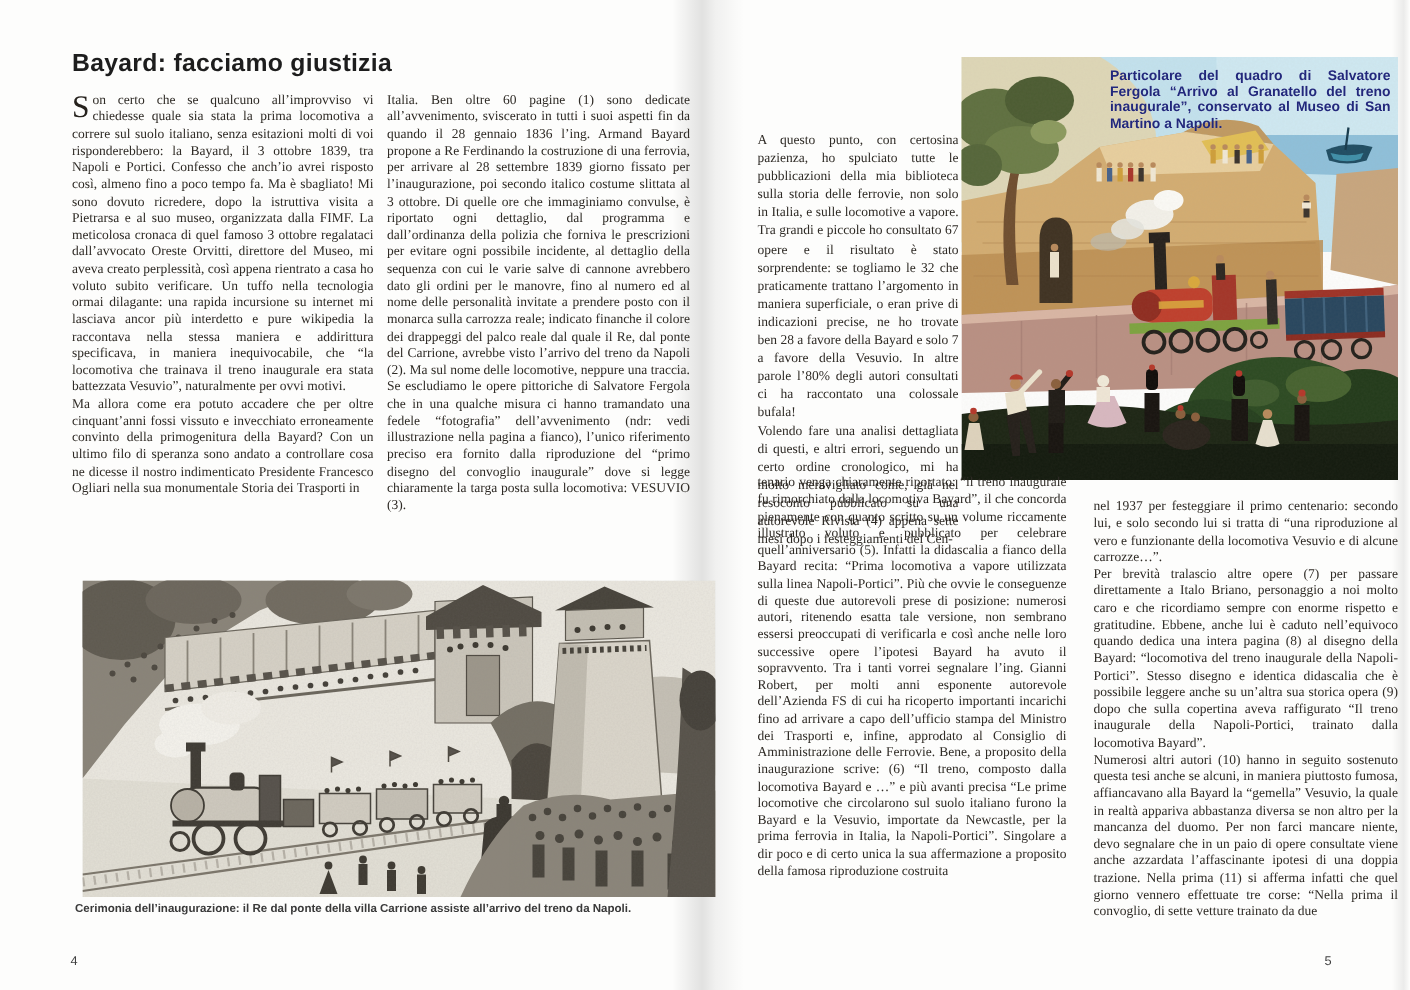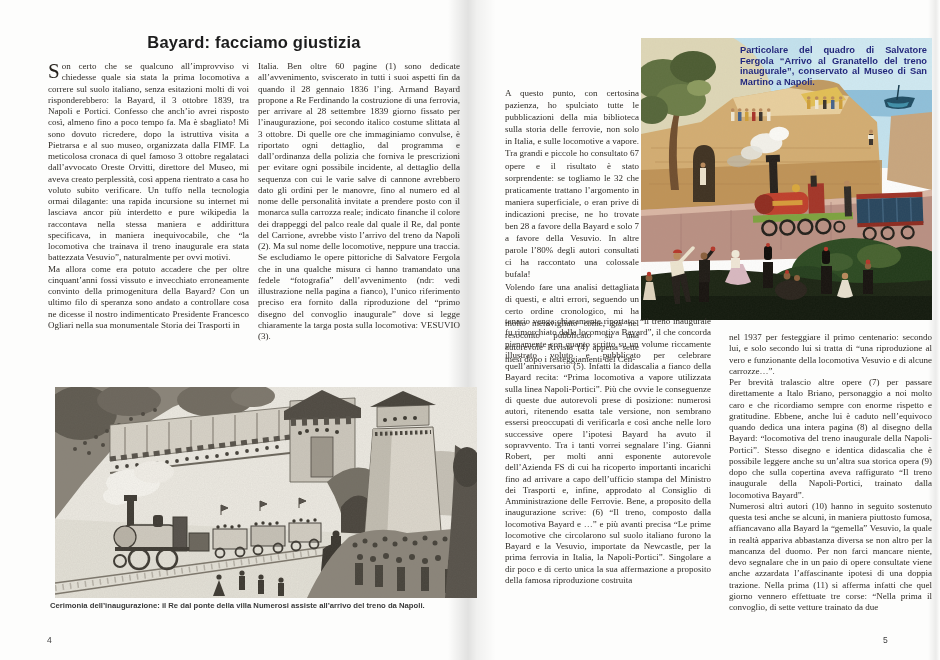--- a/index.html
+++ b/index.html
@@ -11,21 +11,21 @@
   .gutter{
     position:absolute;left:448px;top:0;width:48px;height:660px;
     background:linear-gradient(90deg, rgba(0,0,0,0) 0%, rgba(0,0,0,0.11) 42%, rgba(0,0,0,0.05) 60%, rgba(0,0,0,0) 100%);
   }
   .edge-right{
     position:absolute;left:928px;top:0;width:12px;height:660px;
     background:linear-gradient(90deg, rgba(0,0,0,0) 0%, rgba(0,0,0,0.07) 65%, rgba(0,0,0,0) 100%);
   }
   .article-title{
     position:absolute;left:48px;top:33px;width:412px;margin:0;
-    text-align:center;font-family:"Liberation Sans",sans-serif;
+    text-align:left;font-family:"Liberation Sans",sans-serif;
     font-size:16.5px;font-weight:bold;color:#1d1d1d;letter-spacing:.2px;
   }
   .col{
     position:absolute;text-align:justify;color:#2f2b26;
     font-size:9px;line-height:11.25px;overflow:hidden;
   }
   .col p{margin:0;}
   .dropcap{
     float:left;font-size:21px;line-height:18px;padding:1px 2px 0 0;color:#26221d;
   }
@@ -260,21 +260,21 @@
         <circle cx="206" cy="190" r="2.6"></circle>
           <rect x="203" y="193" width="6" height="14"></rect>
         <circle cx="226" cy="193" r="2.6"></circle>
           <rect x="223" y="196" width="6" height="13"></rect>
         <path d="M158,209 l6,-16 l6,16 Z"></path>
           <circle cx="164" cy="190" r="2.6"></circle>
       </g>
       <rect width="422" height="211" filter="url(#grainE)" opacity="0.55"></rect>
     </svg>
   </figure>
-  <figcaption class="engraving-caption">Cerimonia dell’inaugurazione: il Re dal ponte della villa Numerosi assiste all’arrivo del treno da Napoli.</figcaption>
+  <figcaption class="engraving-caption">Cerimonia dell’inaugurazione: il Re dal ponte della villa Carrione assiste all’arrivo del treno da Napoli.</figcaption>
 
   <div class="pagenum pagenum-left">4</div>
 </section>
 
 <section>
 
   <div class="col col-r1-top">
     <p>A questo punto, con certosina pazienza, ho spulciato tutte le pubblicazioni della mia biblioteca sulla storia delle ferrovie, non solo in Italia, e sulle locomotive a vapore. Tra grandi e piccole ho consultato 67 opere e il risultato è stato sorprendente: se togliamo le 32 che praticamente trattano l’argomento in maniera superficiale, o eran prive di indicazioni precise, ne ho trovate ben 28 a favore della Bayard e solo 7 a favore della Vesuvio. In altre parole l’80% degli autori consultati ci ha raccontato una colossale bufala!</p>
     <p>Volendo fare una analisi dettagliata di questi, e altri errori, seguendo un certo ordine cronologico, mi ha molto meravigliato come, già nel resoconto pubblicato su una autorevole Rivista (4) appena sette mesi dopo i festeggiamenti del Cen-</p>
   </div>

